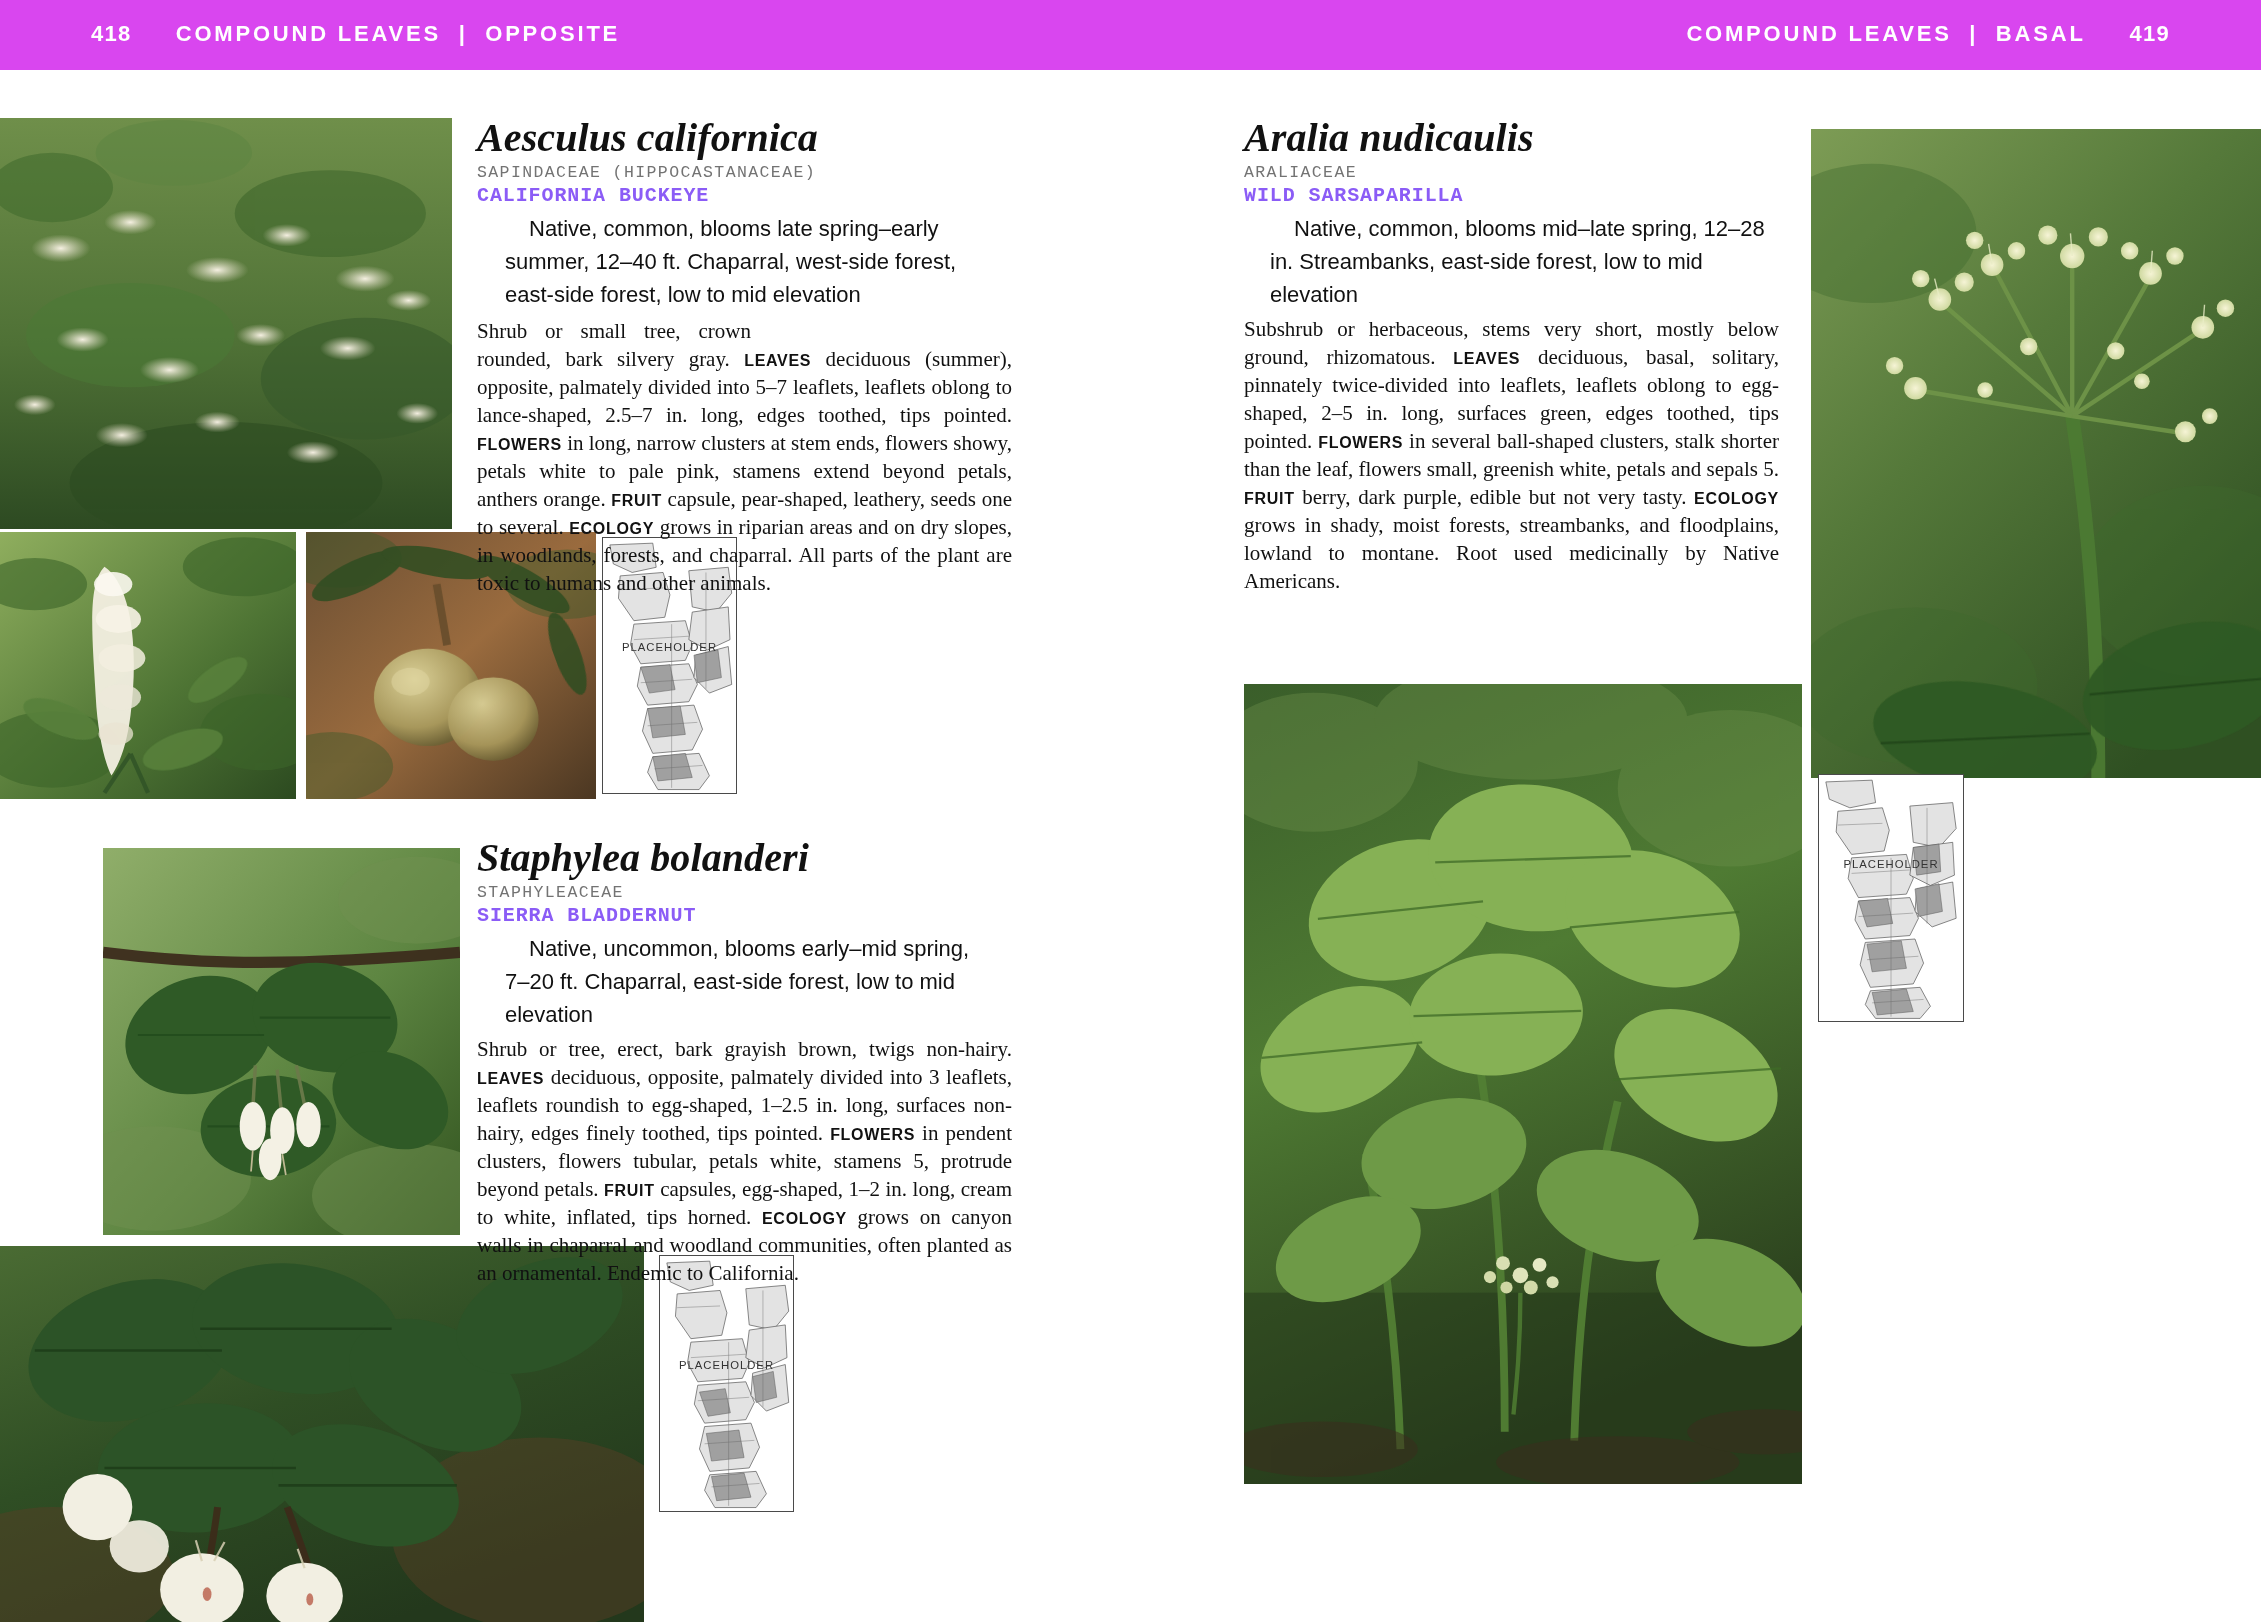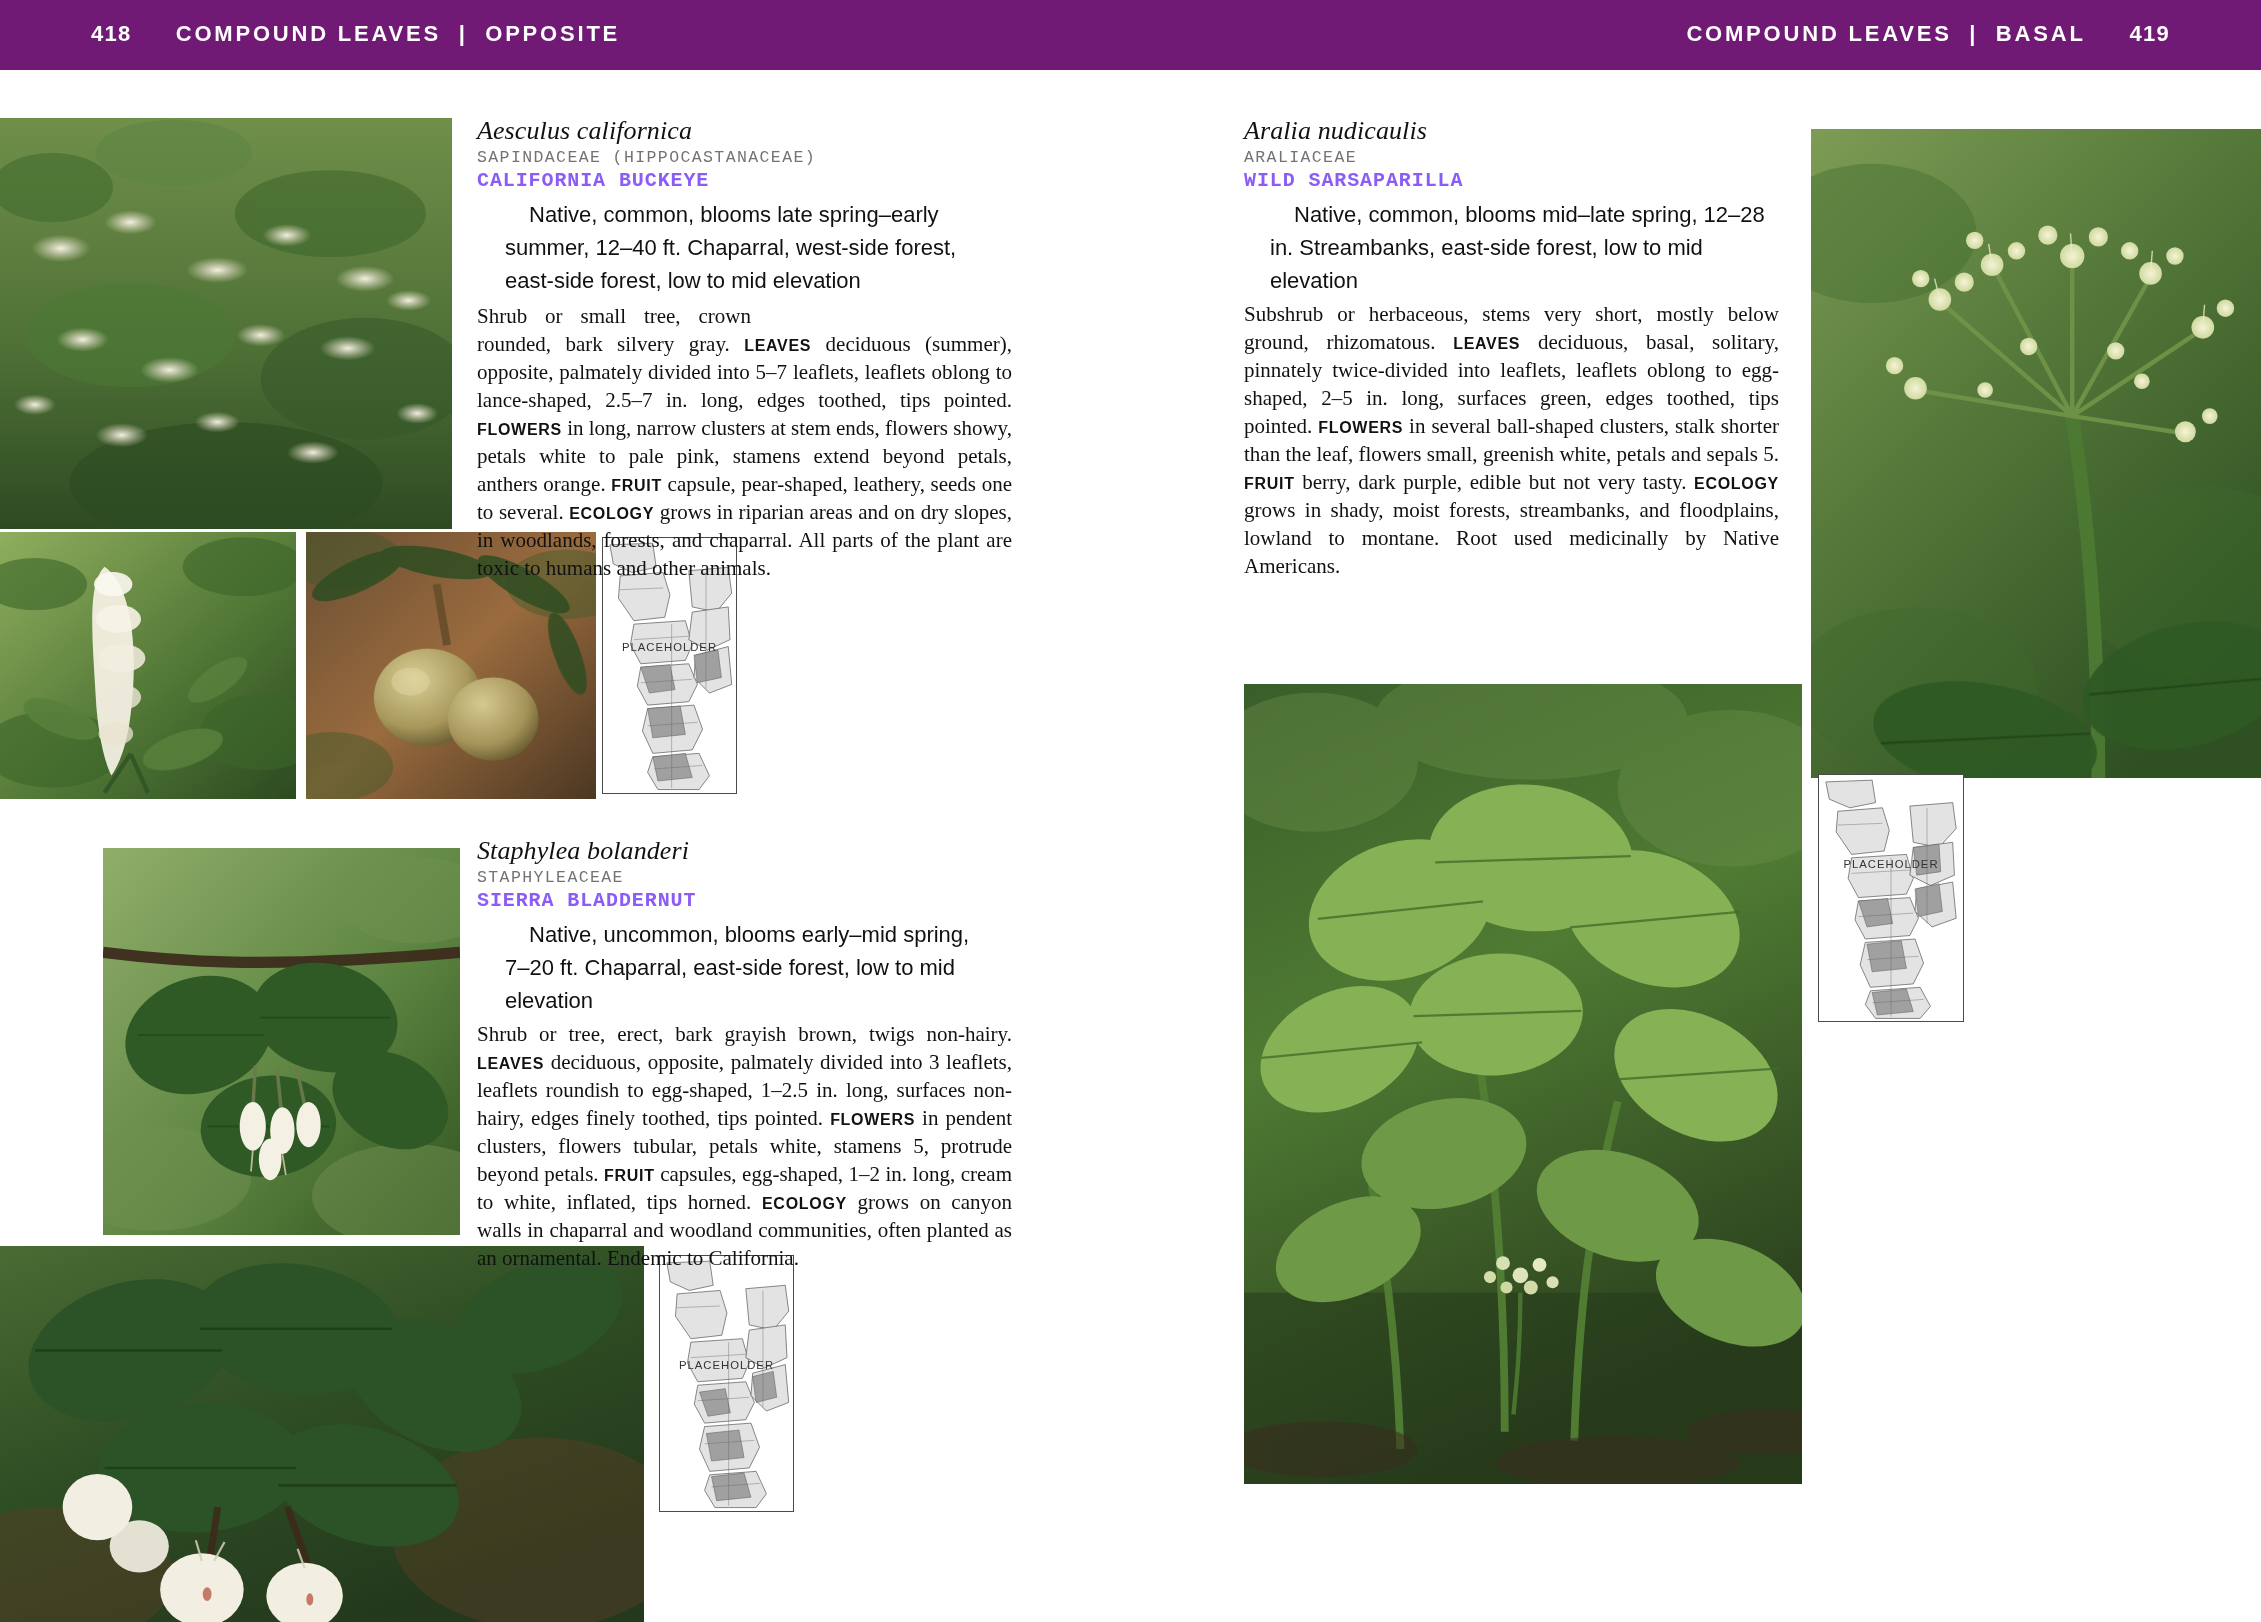--- a/index.html
+++ b/index.html
@@ -9,21 +9,21 @@
     background:#ffffff;
     font-family:"Liberation Serif", serif;
     color:#111;
     position:relative;
     overflow:hidden;
   }
 
   
   .header {
     position:absolute; left:0; top:0; width:2261px; height:70px;
-    background:#701a75;
+    background:#d946ef;
     color:#ffffff;
   }
   .header .hdr-left {
     position:absolute; left:91px; top:21px;
     font-family:"Liberation Sans", sans-serif;
     font-size:22px; letter-spacing:2.8px; font-weight:600;
     white-space:nowrap;
   }
   .header .hdr-right {
     position:absolute; right:91px; top:21px;
@@ -52,22 +52,22 @@
     text-align:center;
     font-family:"Liberation Sans", sans-serif;
     font-size:11.3px; letter-spacing:1px;
     color:#333;
   }
 
   
   .txtblock { position:absolute; }
   .sci {
     font-family:"Liberation Serif", serif;
-    font-style:italic; font-weight:400;
-    font-size:26px; line-height:1.05;
+    font-style:italic; font-weight:700;
+    font-size:40px; line-height:1.05;
     margin:0 0 3.5px 0;
     letter-spacing:0.1px;
   }
   .family {
     font-family:Liberation Mono, monospace;
     font-size:16.5px; letter-spacing:1.4px;
     color:#737373; margin:3.5px 0 2.6px 0;
   }
   .common {
     font-family:Liberation Mono, monospace;

